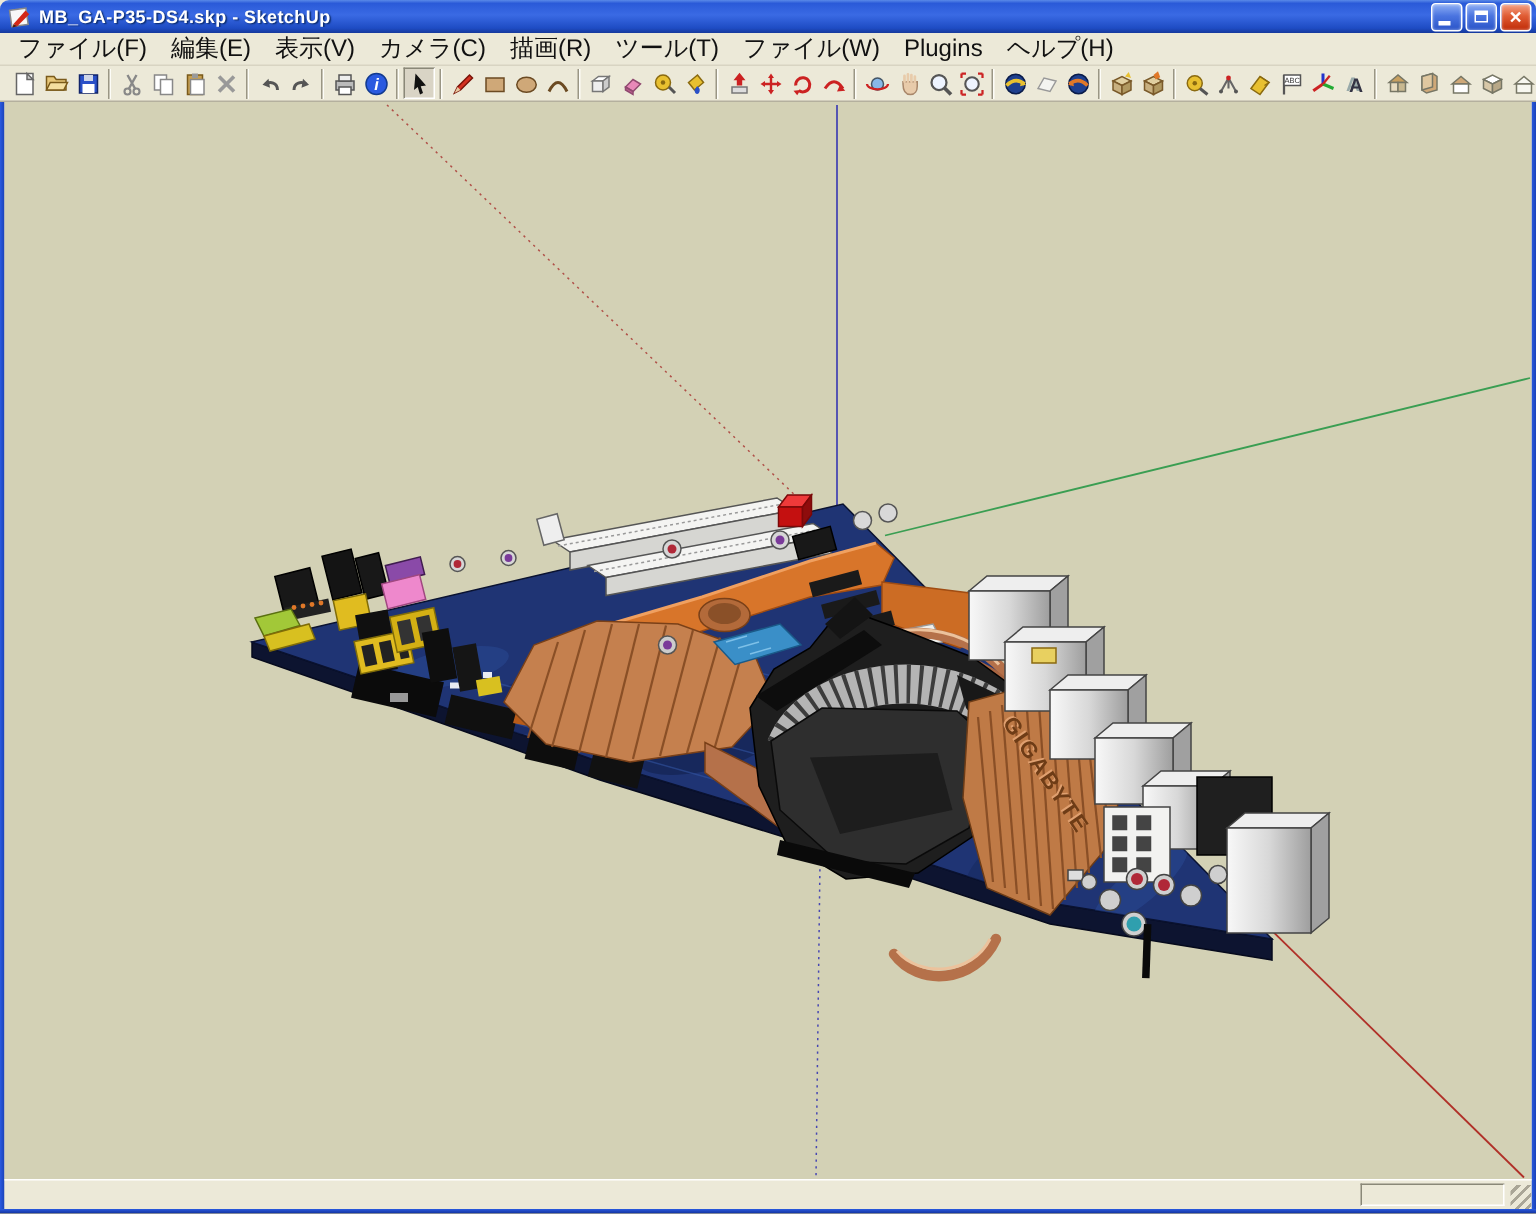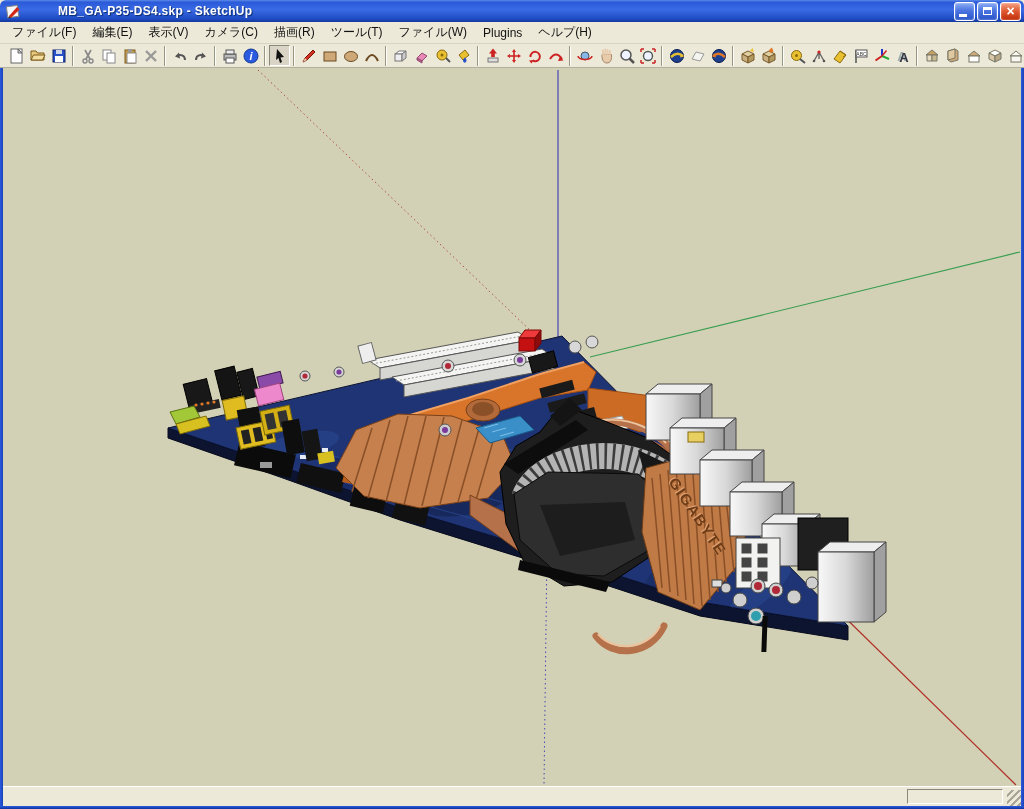--- a/index.html
+++ b/index.html
@@ -5,33 +5,33 @@
   html,body{margin:0;padding:0;background:#555;}
   *{box-sizing:border-box;}
   body{font-family:"Liberation Sans","DejaVu Sans",sans-serif;width:1024px;height:809px;overflow:hidden;}
   .window{width:1024px;height:809px;background:#ece9d8;display:flex;flex-direction:column;}
   
   .titlebar{height:22px;flex:none;display:flex;align-items:center;
     background:linear-gradient(180deg,#5a8ae8 0%,#2a5ad8 10%,#3a6ae4 45%,#1e4cc4 85%,#16399c 100%);
     border-radius:6px 6px 0 0;padding:0 3px 0 5px;}
   .titlebar .appicon{width:16px;height:16px;flex:none;margin-right:5px;}
   .titlebar .title{color:#fff;font-size:12px;font-weight:bold;letter-spacing:.3px;
-    text-shadow:1px 1px 1px #0a2a6a;flex:1;white-space:nowrap;overflow:hidden;margin-left:32px;}
+    text-shadow:1px 1px 1px #0a2a6a;flex:1;white-space:nowrap;overflow:hidden;}
   .winbtn{width:21px;height:19px;flex:none;margin-left:2px;border:1px solid #fff;border-radius:3px;
     display:flex;align-items:center;justify-content:center;position:relative;
     background:linear-gradient(180deg,#8cadf4 0%,#4a74e0 45%,#2a54c8 100%);
     box-shadow:inset 0 0 2px rgba(255,255,255,.6);}
   .winbtn.close{background:linear-gradient(180deg,#f4a284 0%,#e05c34 45%,#c02c08 100%);
     color:#fff;font-size:14px;font-weight:bold;line-height:1;}
   .glyph-min{position:absolute;left:4px;bottom:3px;width:8px;height:3px;background:#fff;}
   .glyph-max{width:9px;height:8px;border:1px solid #fff;border-top:3px solid #fff;}
   
   .menubar{height:22px;flex:none;background:#ece9d8;display:flex;align-items:center;
     padding-left:4px;border-bottom:1px solid #d8d4c2;}
-  .menu-item{font-size:12px;color:#111;padding:2px 8px;white-space:nowrap;cursor:default;}
+  .menu-item{font-size:16px;color:#111;padding:2px 8px;white-space:nowrap;cursor:default;}
   
   .toolbar{height:24px;flex:none;background:#ece9d8;display:flex;align-items:center;
     padding-left:6px;border-bottom:1px solid #b4b09e;overflow:hidden;}
   .tb-cell{flex:none;width:21px;height:21px;display:inline-flex;align-items:center;
     justify-content:center;border:1px solid transparent;}
   .tb-cell.active{background:#d9d4c5;border-top:1px solid #8a8878;border-left:1px solid #8a8878;
     border-bottom:1px solid #fff;border-right:1px solid #fff;}
   .tb-sep{flex:none;width:0;height:20px;border-left:1px solid #9a9684;border-right:1px solid #fdfdf8;margin:0 3px;}
   
   .midrow{flex:1;display:flex;min-height:0;}

